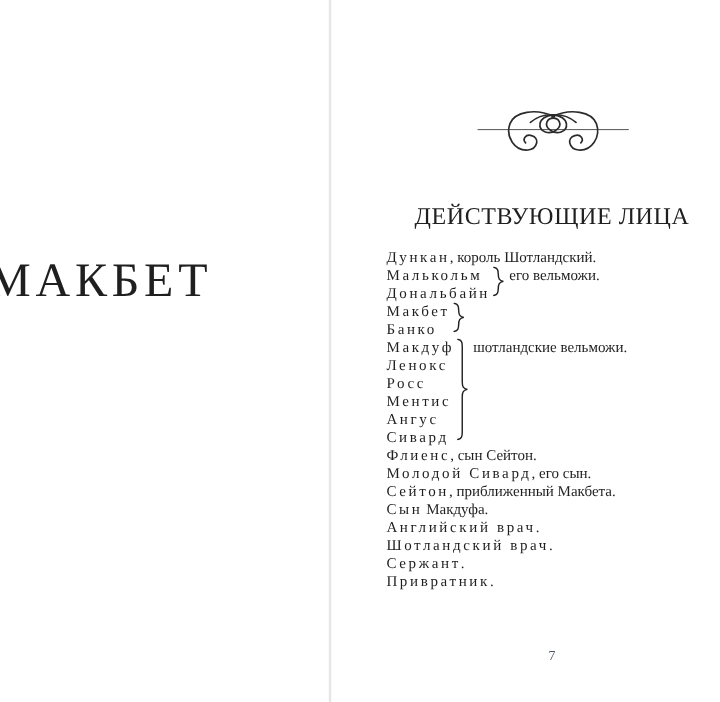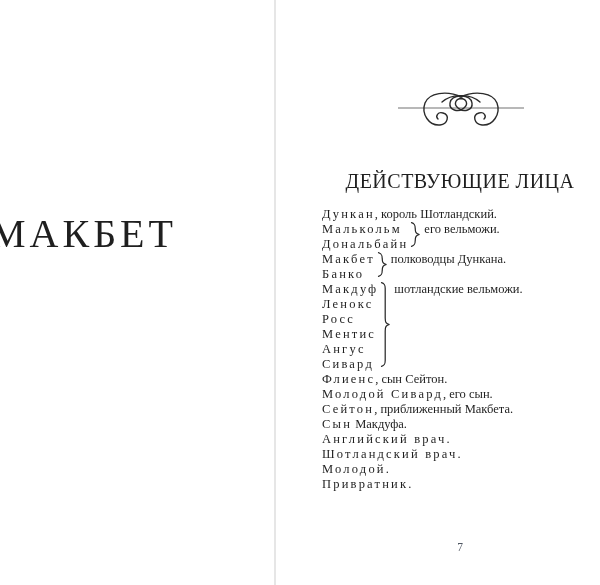--- a/index.html
+++ b/index.html
@@ -99,21 +99,20 @@
         <div class="glabel">его вельможи.</div>
       </div>
       <div class="group">
         <div class="names">
           <div class="line"><span class="sp">Макбет</span></div>
           <div class="line"><span class="sp">Банко</span></div>
         </div>
         <svg class="brace" width="11" height="25" viewBox="0 0 11 25">
           <path d="M1.5,0.7 C4.8,1.6 5.2,3.2 5.2,6.5 L5.2,6.0 C5.2,10.5 6,11.8 9.5,12.5 C6,13.2 5.2,14.5 5.2,19.0 L5.2,18.5 C5.2,21.8 4.8,23.4 1.5,24.3" fill="none" stroke="#222222" stroke-width="1.2" stroke-linecap="round"></path>
         </svg>
-        <div class="glabel">полководцы Дункана.</div>
       </div>
       <div class="group">
         <div class="names">
           <div class="line"><span class="sp">Макдуф</span></div>
           <div class="line"><span class="sp">Ленокс</span></div>
           <div class="line"><span class="sp">Росс</span></div>
           <div class="line"><span class="sp">Ментис</span></div>
           <div class="line"><span class="sp">Ангус</span></div>
           <div class="line"><span class="sp">Сивард</span></div>
         </div>
@@ -121,19 +120,19 @@
           <path d="M1.5,0.7 C4.8,1.6 5.2,3.2 5.2,6.5 L5.2,36.0 C5.2,40.5 6,41.8 9.5,42.5 C6,43.2 5.2,44.5 5.2,49.0 L5.2,78.5 C5.2,81.8 4.8,83.4 1.5,84.3" fill="none" stroke="#222222" stroke-width="1.2" stroke-linecap="round"></path>
         </svg>
         <div class="glabel">шотландские вельможи.</div>
       </div>
       <div class="line single"><span class="sp">Флиенс</span><span>, сын Сейтон.</span></div>
       <div class="line single"><span class="sp">Молодой Сивард</span><span>, его сын.</span></div>
       <div class="line single"><span class="sp">Сейтон</span><span>, приближенный Макбета.</span></div>
       <div class="line single"><span class="sp">Сын</span><span> Макдуфа.</span></div>
       <div class="line single"><span class="sp">Английский врач</span><span>.</span></div>
       <div class="line single"><span class="sp">Шотландский врач</span><span>.</span></div>
-      <div class="line single"><span class="sp">Молодой</span><span>.</span></div>
+      <div class="line single"><span class="sp">Сержант</span><span>.</span></div>
       <div class="line single"><span class="sp">Привратник</span><span>.</span></div>
     </div>
 
   <div class="pageno" style="color: rgb(77, 85, 96);">7</div>
 
 </div>
 
 </body></html>

